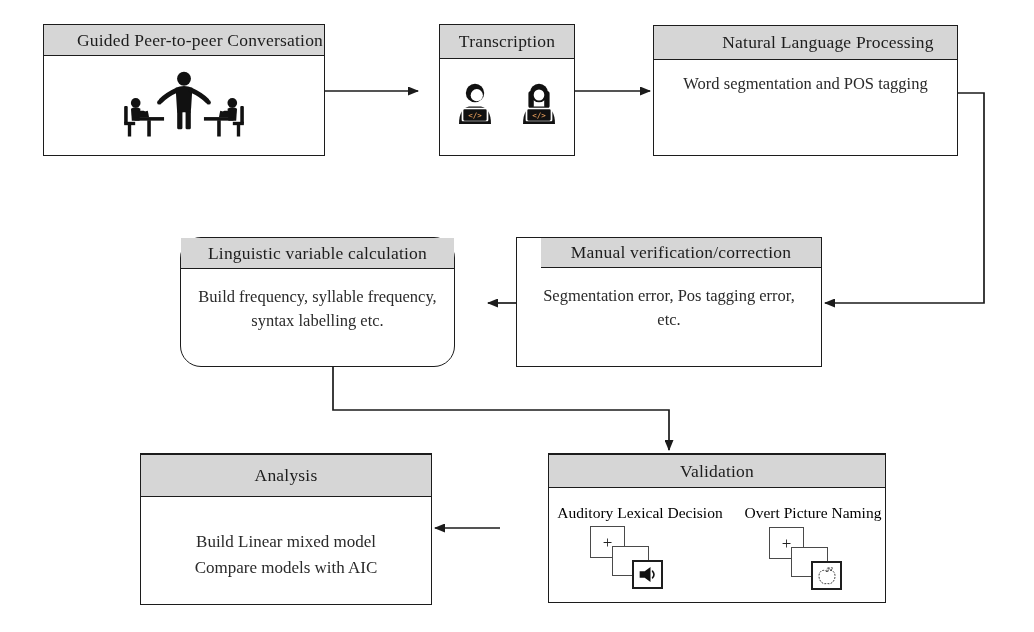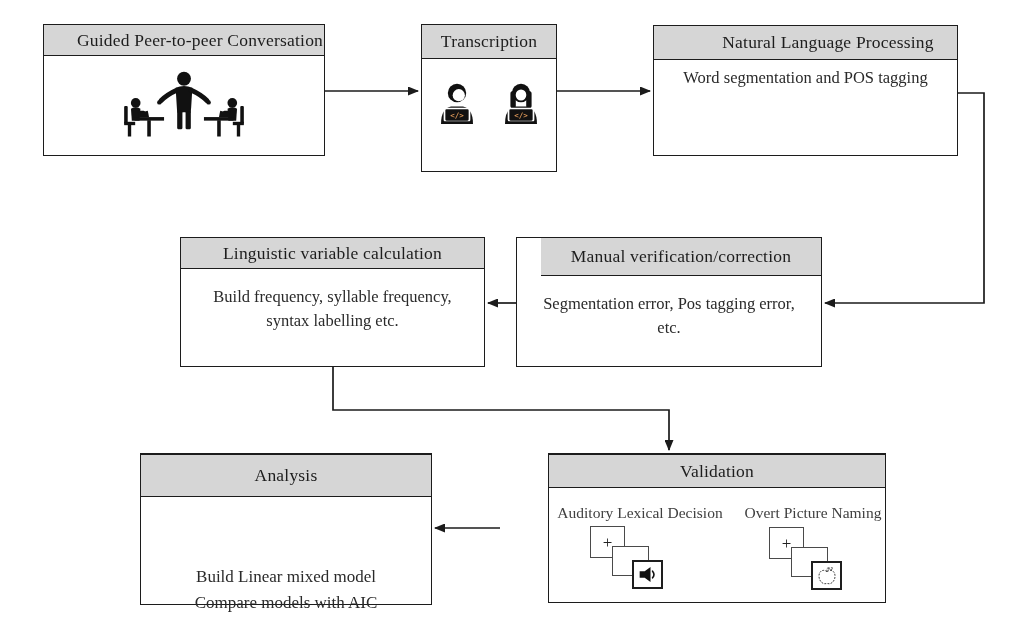--- a/index.html
+++ b/index.html
@@ -9,26 +9,26 @@
   }
   .conn{position:absolute;left:0;top:0;width:1034px;height:632px;pointer-events:none;}
   .box{position:absolute;background:#fff;border:1.9px solid var(--line,#1c1c1c);box-sizing:border-box;}
   .box--bottom{border-top-width:2.6px;}
   .box-header{
     background:var(--header-bg,#d6d6d6);border-bottom:1.6px solid var(--line,#1c1c1c);
     display:flex;align-items:center;justify-content:center;
     font-size:17.5px;letter-spacing:.2px;color:#1d1d1d;box-sizing:border-box;
   }
   .box-body{position:relative;text-align:center;font-size:16.5px;line-height:24px;color:#2a2a2a;box-sizing:border-box;}
-  .body-pad-lg{padding-top:6px;}
+  .body-pad-lg{padding-top:12px;}
   .body-pad-md{padding-top:16px;}
-  .analysis-body{padding-top:32px;font-size:17px;line-height:26px;margin-top:35px;}
+  .analysis-body{padding-top:32px;font-size:17px;line-height:26px;}
   .icon-row{display:flex;align-items:center;justify-content:center;height:100%;}
   .trans-row{gap:18px;padding-bottom:6px;}
-  .task-label{position:absolute;font-size:15.5px;white-space:nowrap;color:#404040;}
+  .task-label{position:absolute;font-size:15.5px;white-space:nowrap;color:#000000;}
   .stack{position:absolute;width:76px;height:64px;}
   .card{position:absolute;background:#fff;border:1.5px solid #4a4a4a;box-sizing:border-box;}
   .card-fix{left:0;top:0;width:35px;height:32px;display:flex;align-items:center;justify-content:center;
             font-size:17px;color:#222;line-height:1;}
   .card-blank{left:22px;top:20px;width:37px;height:30px;}
   .card-icon{left:42px;top:34px;width:31px;height:29px;border:2px solid #1e1e1e;
              display:flex;align-items:center;justify-content:center;}
 </style>
 </head>
 <body>
@@ -87,21 +87,21 @@
           <rect x="26.5" y="52" width="3.2" height="11"></rect>
           <rect x="36" y="38.5" width="7" height="3" rx="1.5"></rect>
           <path d="M37,40.5 l8.5,-2 l1.2,6 h-9.7 z"></path>
           <rect x="33" y="44.5" width="28" height="3.4"></rect>
           <rect x="45" y="47.5" width="3.4" height="15.5"></rect>
         </g>
       </svg>
     </div>
   </div>
 
-  <div class="box" style="left:421px;top:24px;width:136px;height:148px;">
+  <div class="box" style="left:439px;top:24px;width:136px;height:132px;">
     <div class="box-header" style="height:34px;">
       <span>Transcription</span>
     </div>
     <div class="box-body icon-row trans-row" style="height:94px;">
       <svg width="46" height="42" viewBox="0 0 46 42">
         <circle cx="23" cy="11" r="9.2" fill="#111"></circle>
         <circle cx="24.8" cy="13.2" r="6.1" fill="#fff"></circle>
         <path d="M7,42 Q7,26.5 17,24.5 L29,24.5 Q39,26.5 39,42 Z" fill="#111"></path>
         <rect x="10.5" y="26.5" width="25" height="13" rx="2" fill="#111" stroke="#fff" stroke-width="1.7"></rect>
         <text x="23" y="36.2" text-anchor="middle" font-size="7.5" fill="#e09a5a" font-family="DejaVu Sans Mono, monospace" font-weight="bold">&lt;/&gt;</text>
@@ -122,32 +122,32 @@
 
   <div class="box" style="left:653px;top:25px;width:305px;height:131px;">
     <div class="box-header" style="height:34px;padding-left:45px;">
       <span>Natural Language Processing</span>
     </div>
     <div class="box-body body-pad-lg">
       <div>Word segmentation and POS tagging</div>
     </div>
   </div>
 
-  <div class="box" style="left:180px;top:237px;width:305px;height:130px;">
+  <div class="box" style="left:180px;top:237px;width:275px;height:130px;border-radius:21px;">
     <div class="box-header" style="height:31px;">
       <span>Linguistic variable calculation</span>
     </div>
     <div class="box-body body-pad-md">
       <div>Build frequency, syllable frequency,</div>
       <div>syntax labelling etc.</div>
     </div>
   </div>
 
   <div class="box" style="left:516px;top:237px;width:306px;height:130px;">
-    <div class="box-header" style="height:38px;margin-left:24px;">
+    <div class="box-header" style="height:30px;margin-left:24px;">
       <span>Manual verification/correction</span>
     </div>
     <div class="box-body body-pad-md">
       <div>Segmentation error, Pos tagging error,</div>
       <div>etc.</div>
     </div>
   </div>
 
   <div class="box box--bottom" style="left:140px;top:453px;width:292px;height:152px;">
     <div class="box-header" style="height:42px;">

